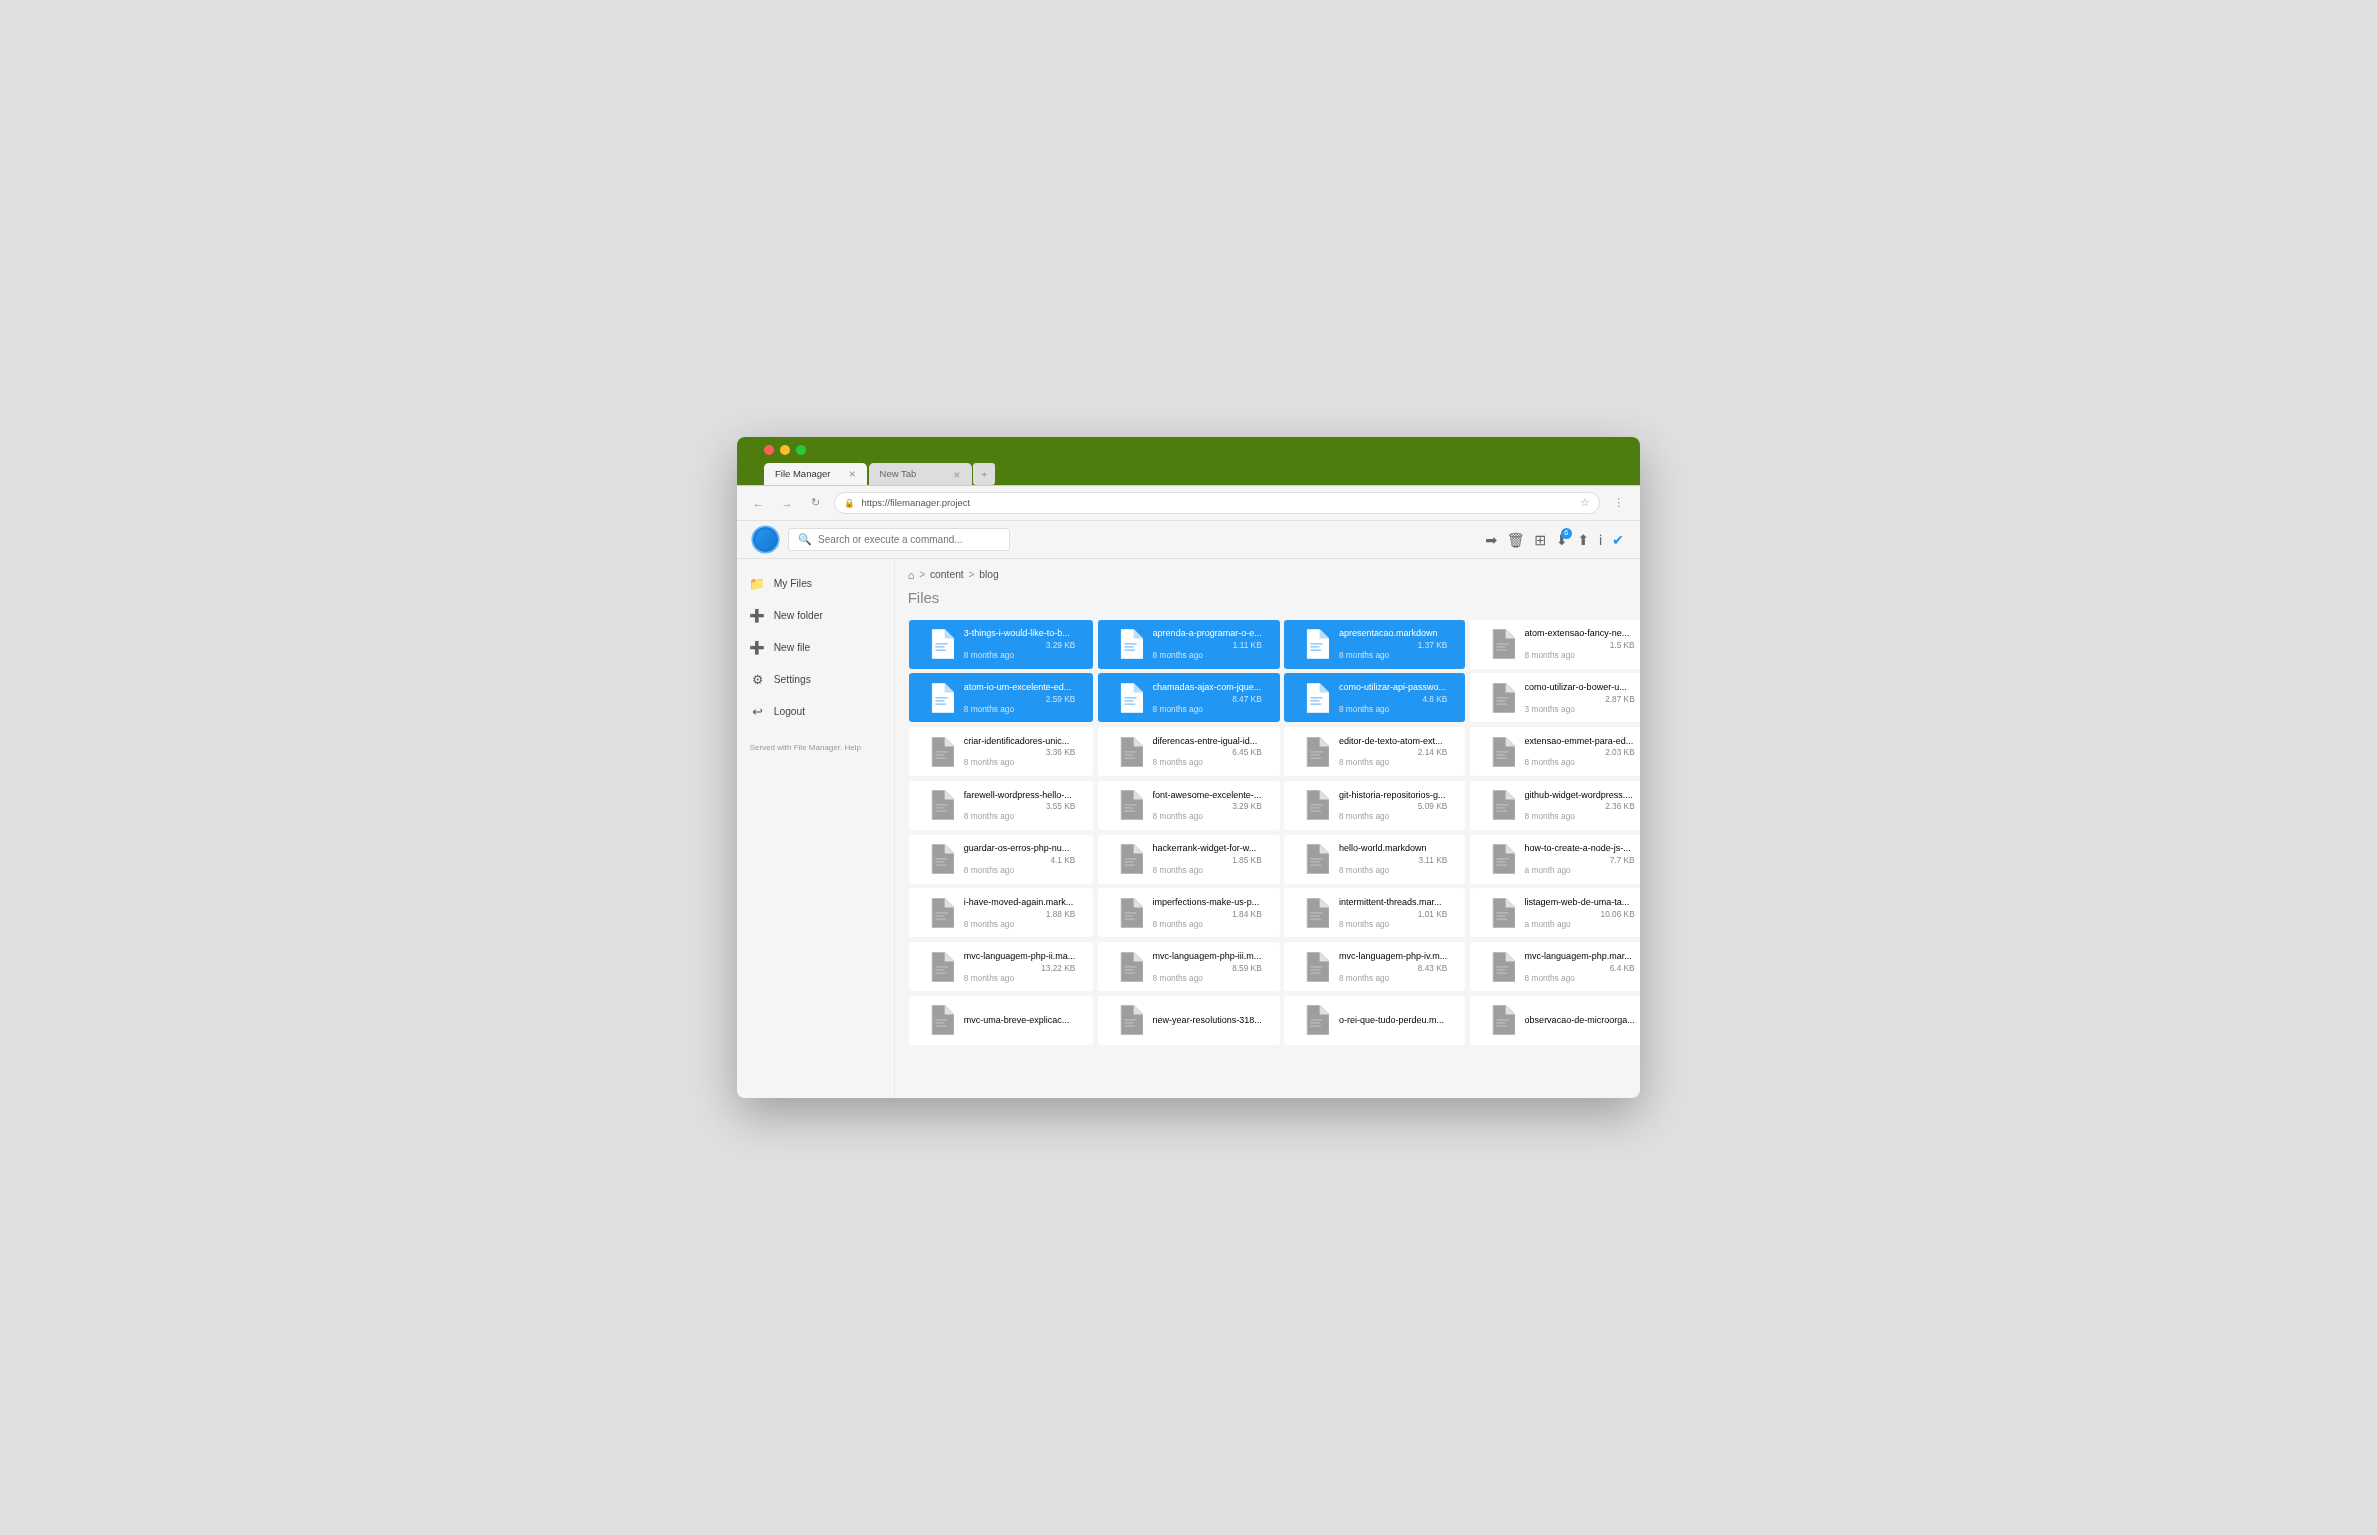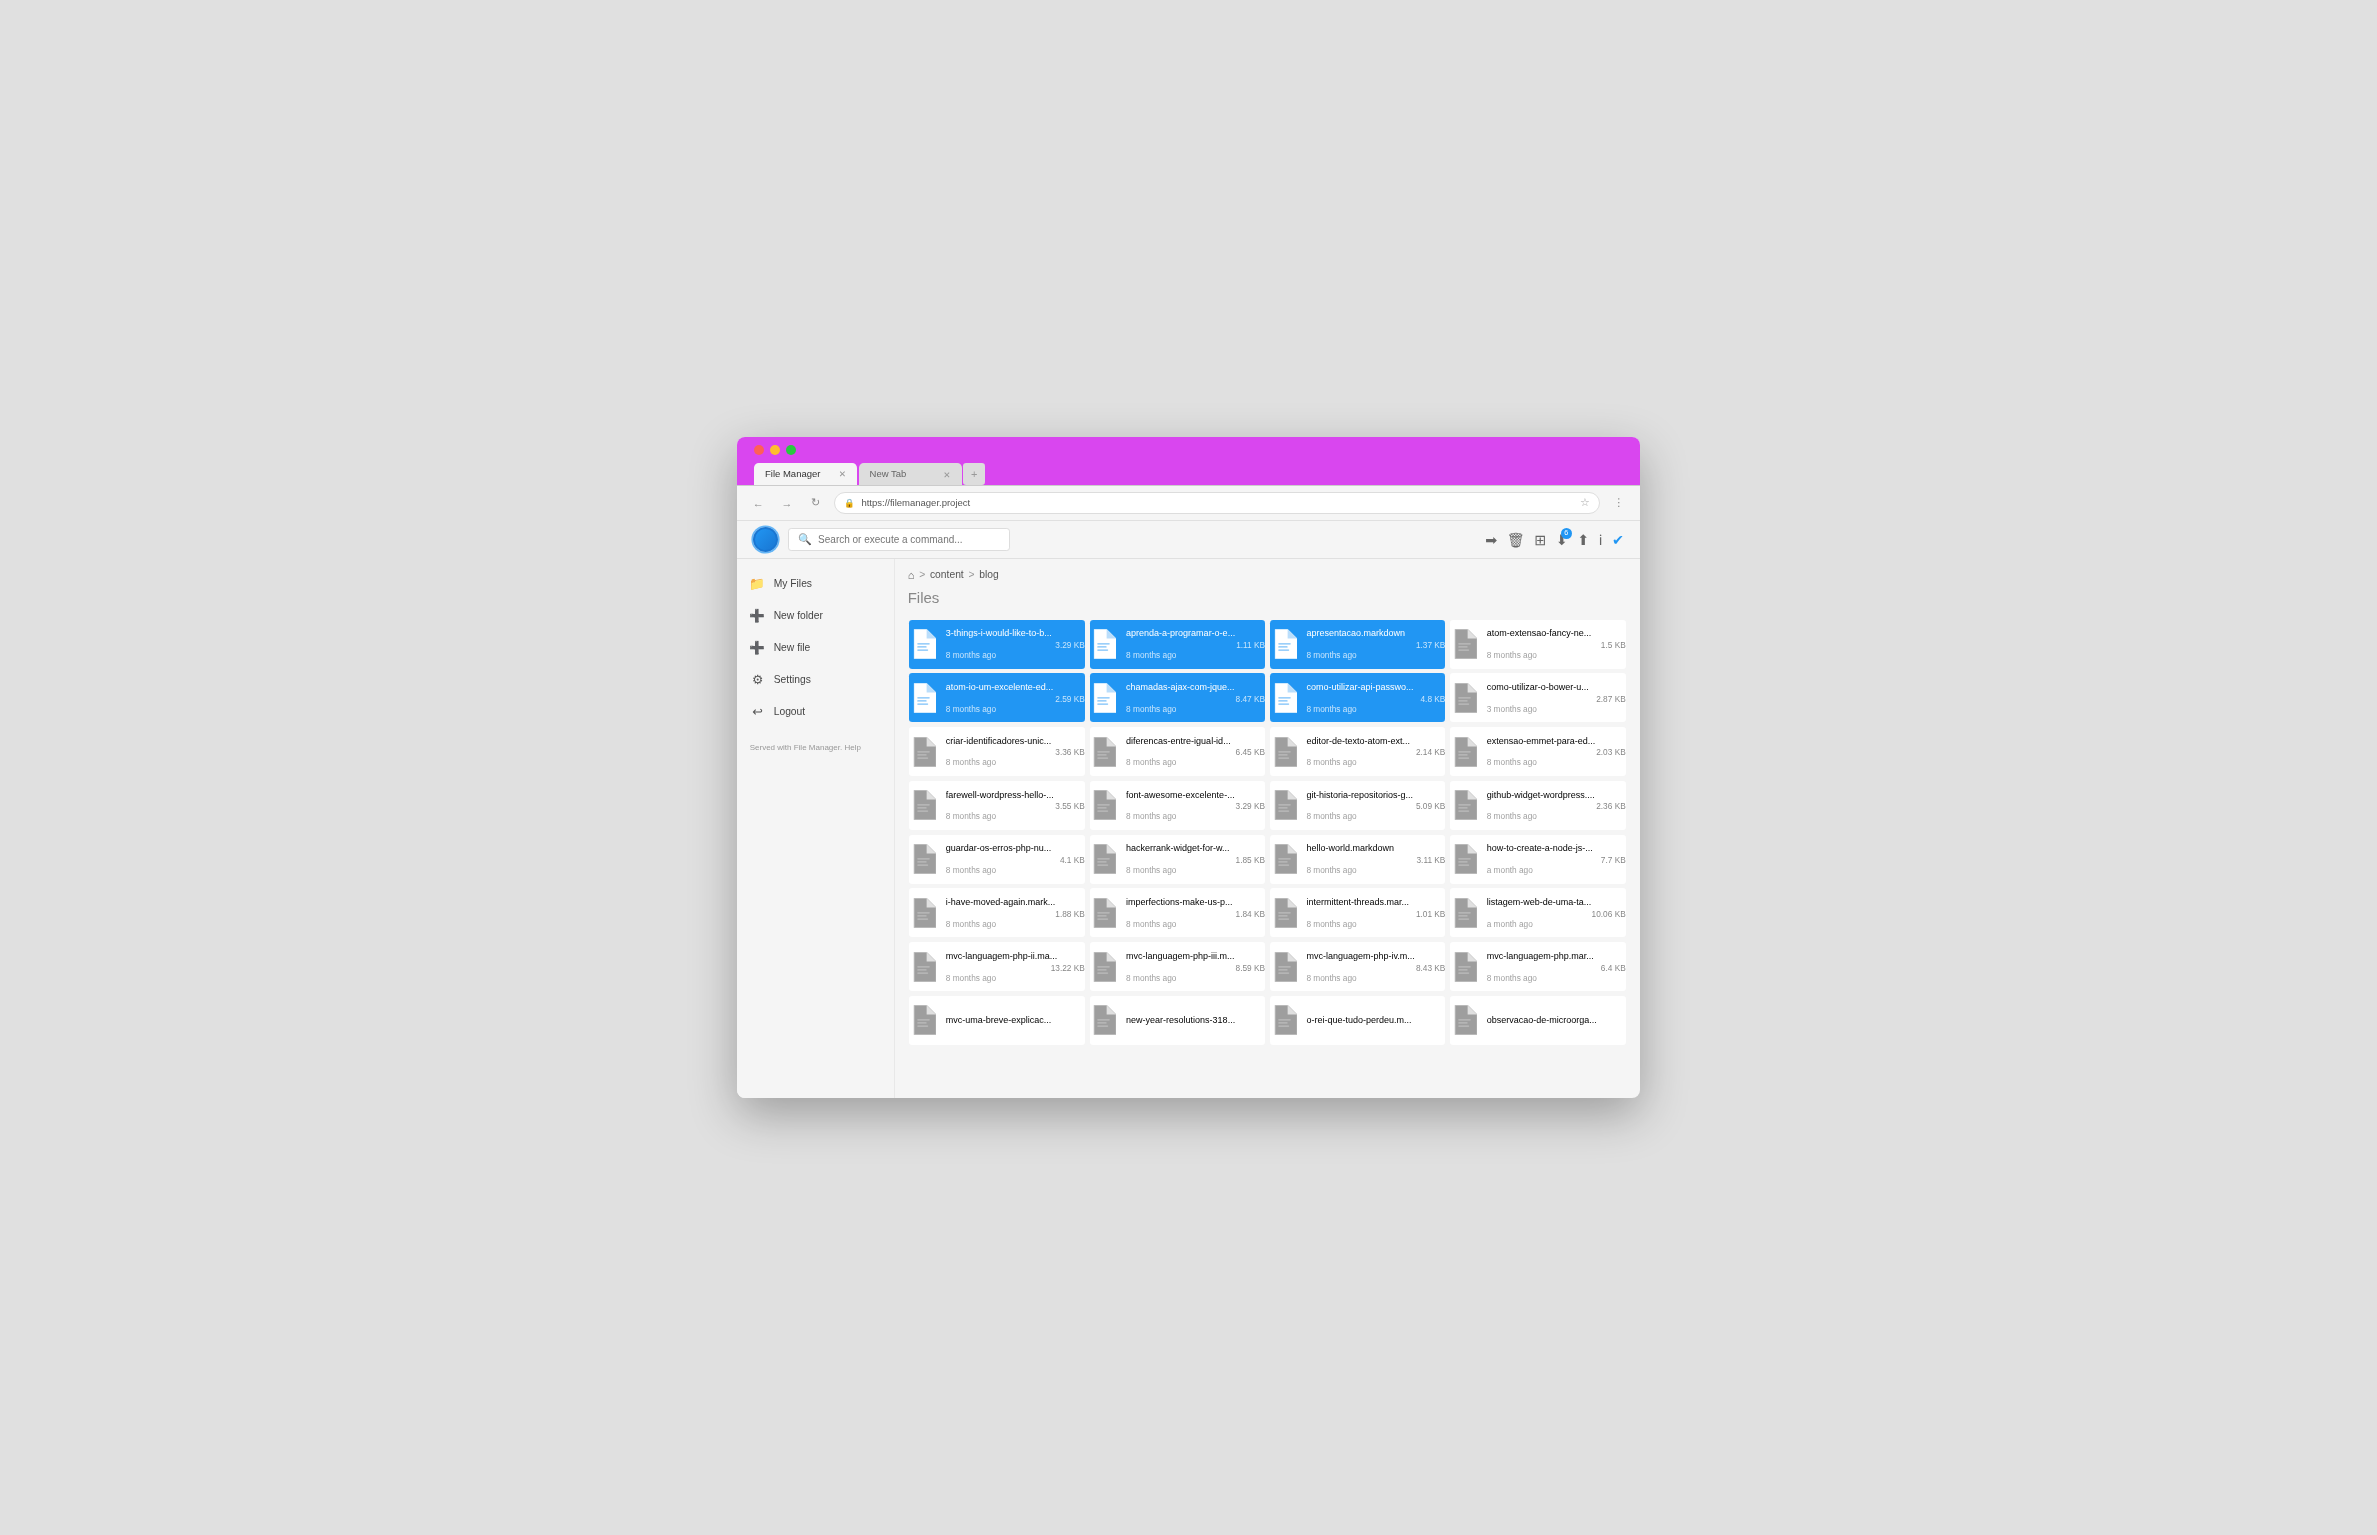--- a/index.html
+++ b/index.html
@@ -17,22 +17,22 @@
     .browser-window {
       width: 903px;
       background: #f5f5f5;
       border-radius: 8px;
       box-shadow: 0 16px 48px rgba(0,0,0,0.3);
       overflow: hidden;
     }
 
     
     .title-bar {
-      background: #d946ef;
-      padding: 8px 17px 0;
+      background: #4d7c0f;
+      padding: 8px 27px 0;
       border-bottom: 0.8px solid #ccc;
     }
     .traffic-lights {
       display: flex;
       gap: 5.5px;
       margin-bottom: 8px;
     }
     .traffic-light {
       width: 10.3px;
       height: 10.3px;
@@ -255,21 +255,21 @@
     
     .file-grid {
       display: grid;
       grid-template-columns: repeat(4, 1fr);
       gap: 1.6px;
     }
 
     .file-item {
       display: flex;
       align-items: center;
-      padding: 8px 0;
+      padding: 8px 18px;
       gap: 8px;
       border-radius: 3.2px;
       cursor: pointer;
       background: white;
       margin: 1.6px;
     }
     .file-item.selected {
       background: #2196F3;
       color: white;
     }

